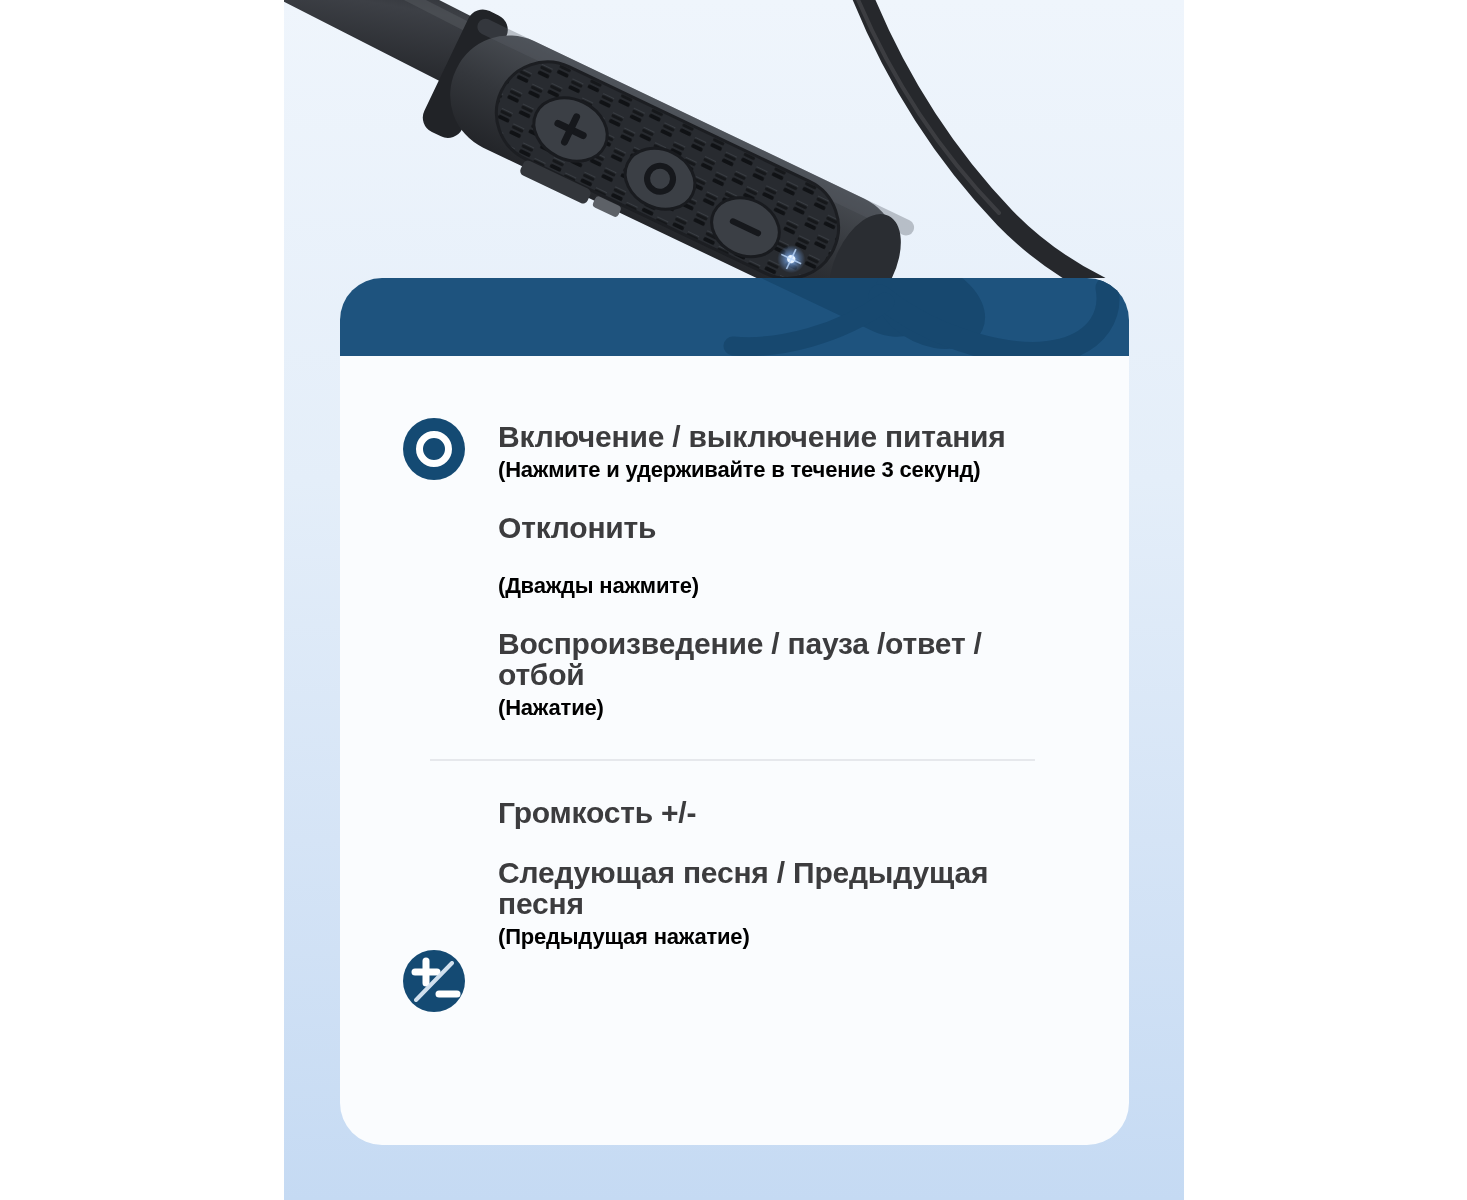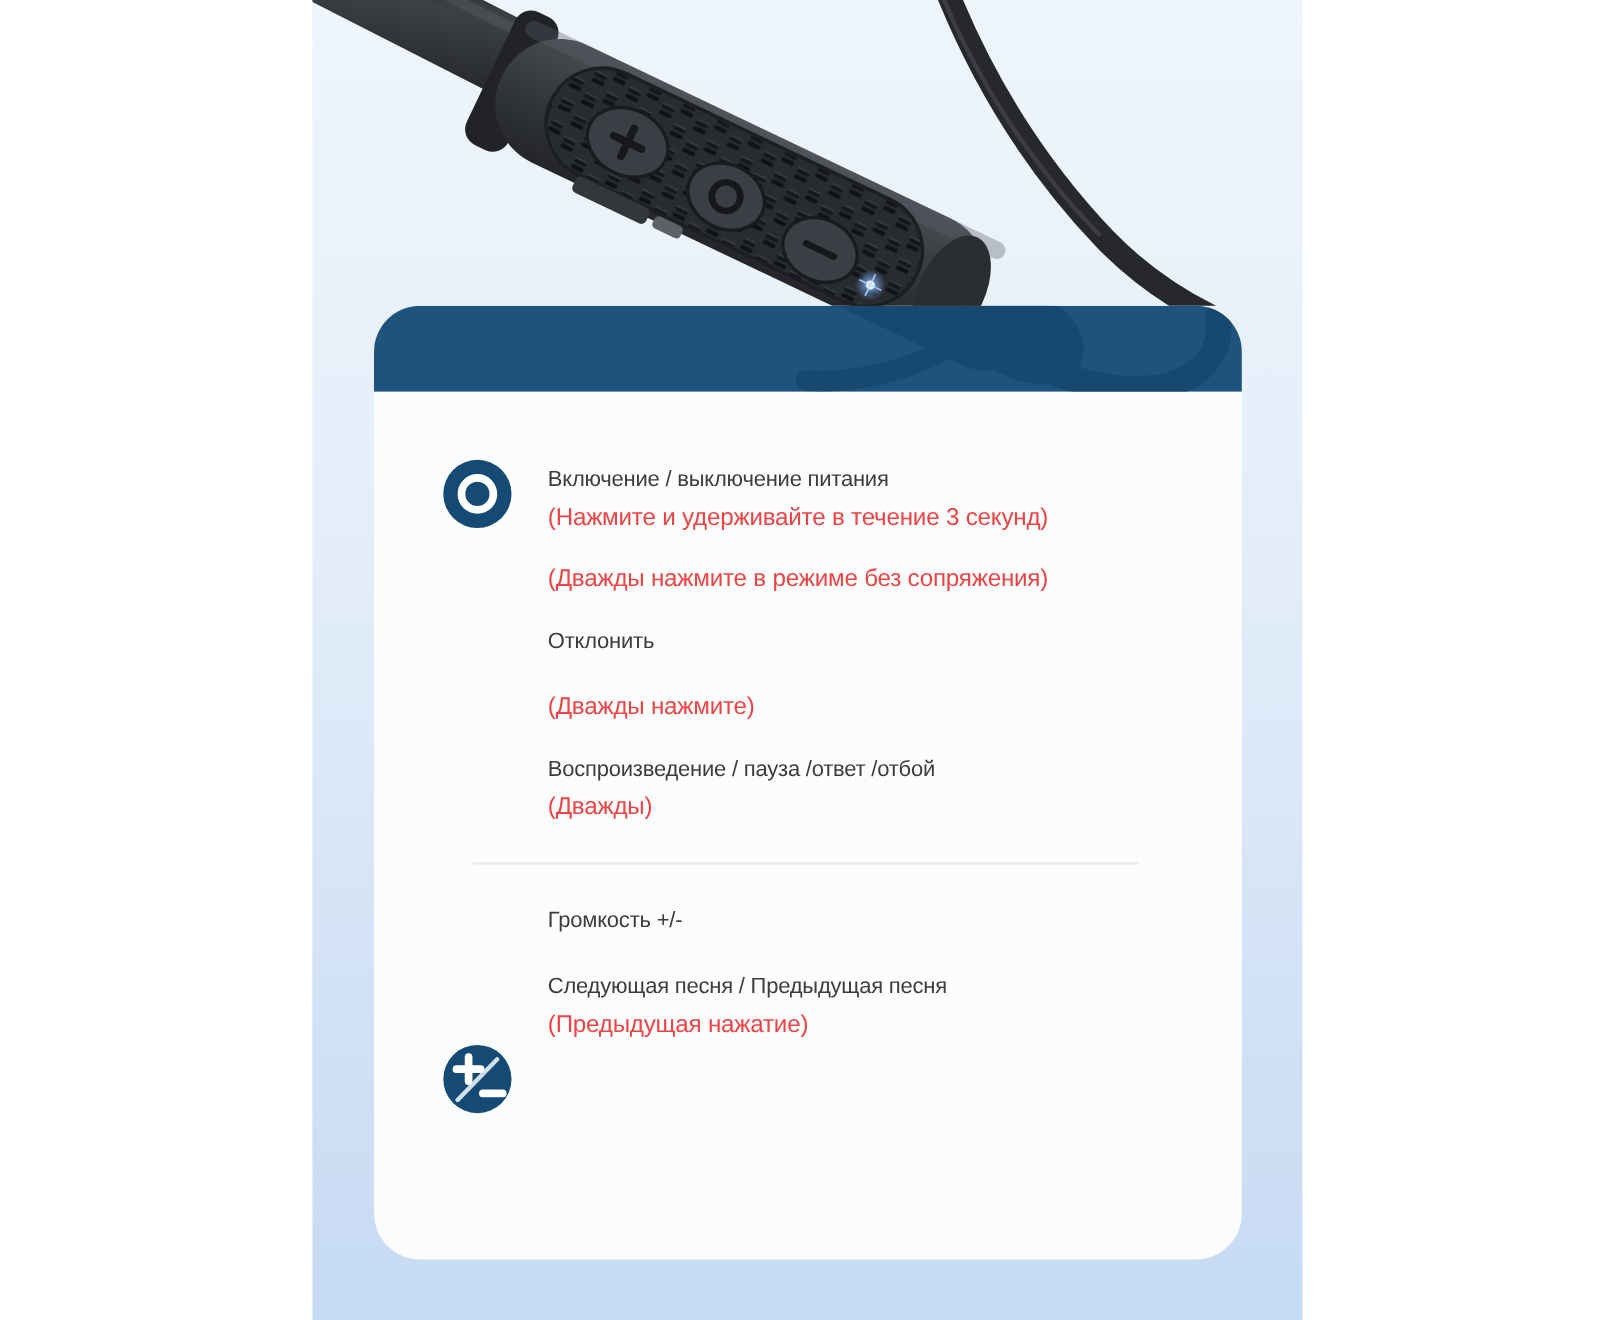--- a/index.html
+++ b/index.html
@@ -24,25 +24,25 @@
   }
   .band{
     position:relative;height:78px;background:#1e537e;
   }
   .band svg{position:absolute;left:0;top:0;display:block;}
   .card-body{
     padding:65px 90px 0 158px;
   }
   .item{margin:0 0 29px 0;}
   .item .title{
-    font-size:20px;line-height:31px;font-weight:400;color:#3c3c3e;
+    font-size:30px;line-height:31px;font-weight:700;color:#3c3c3e;
     letter-spacing:-0.2px;white-space:pre-line;margin:0;
   }
   .item .note{
-    font-size:22px;line-height:27px;font-weight:400;color:#ef4444;
+    font-size:22px;line-height:27px;font-weight:700;color:#000000;
     letter-spacing:-0.2px;margin:4px 0 0 0;
   }
   .divider{
     height:2px;background:#e6e8ec;border:none;
     margin:38px 4px 36px -68px;width:605px;
   }
   .circle-icon{
     position:absolute;left:63px;width:62px;height:62px;border-radius:50%;
     background:#144a73;display:flex;align-items:center;justify-content:center;
   }
@@ -85,31 +85,30 @@
       <line x1="13" y1="50" x2="49" y2="13" stroke="#dce9f5" stroke-width="4" stroke-linecap="round" opacity="0.95"></line>
     </svg>
   </div>
 
   <div class="card-body">
     <div class="item">
       <p class="title">Включение / выключение питания</p>
       <p class="note">(Нажмите и удерживайте в течение 3 секунд)</p>
     </div>
     <div class="item">
-      <p class="note">(Дважды нажмите в режиме без сопряжения)</p>
     </div>
     <div class="item">
       <p class="title">Отклонить</p>
     </div>
     <div class="item">
       <p class="note">(Дважды нажмите)</p>
     </div>
     <div class="item">
       <p class="title">Воспроизведение / пауза /ответ /отбой</p>
-      <p class="note">(Дважды)</p>
+      <p class="note">(Нажатие)</p>
     </div>
 
     <hr class="divider">
 
     <div class="item">
       <p class="title">Громкость +/-</p>
     </div>
     <div class="item">
       <p class="title">Следующая песня / Предыдущая песня</p>
       <p class="note">(Предыдущая нажатие)</p>

